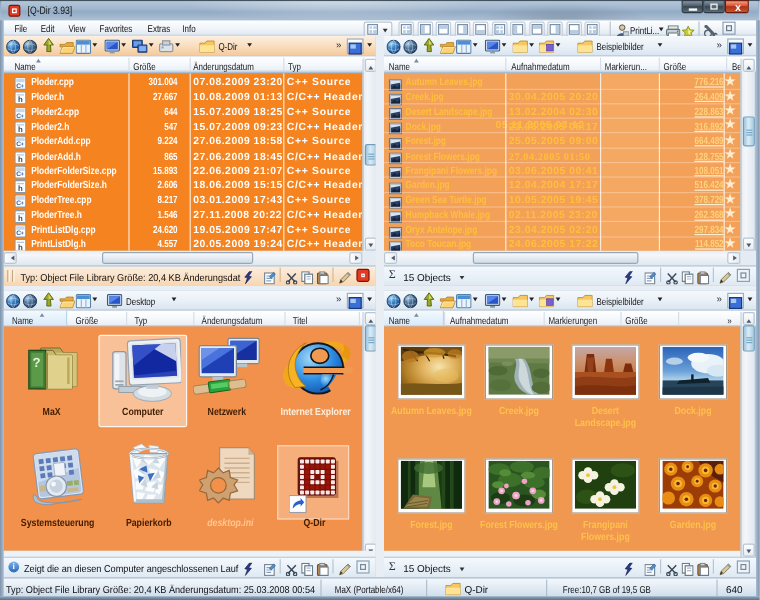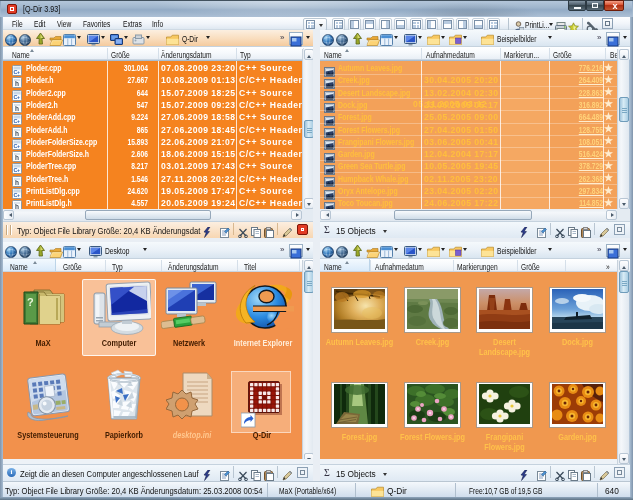--- a/index.html
+++ b/index.html
@@ -579,21 +579,21 @@
         <div class="abs" style="left:284px;top:0px;font-size:10px;color:#ffedcf;">★</div>
       </div>
       <div class="abs" style="left:0;top:62.00px;width:297px;height:12.3px;">
         <div class="abs" style="left:4px;top:1px;width:11px;height:10px;"><svg width="11" height="10" viewBox="0 0 11 10">
             <rect x="0.5" y="0.5" width="10" height="9" fill="#e8eef4" stroke="#68788a"></rect>
             <rect x="1.5" y="1.5" width="8" height="7" fill="#2a3f66"></rect>
             <path d="M1.5 1.5 L9.5 1.5 L9.5 3 L1.5 4.5 Z" fill="#d8e4ee"></path>
             <path d="M1.5 8.5 L4.5 5 L7 7 L9.5 4.5 L9.5 8.5 Z" fill="#16243c"></path>
           </svg></div>
         <div class="abs sxl" style="left:18px;top:1.5px;font-size:8.6px;color:#ffbf3d;white-space:nowrap;">Forest Flowers.jpg</div>
-        <div class="abs" style="left:104px;top:1.5px;font-size:8.6px;color:#ffbf3d;white-space:nowrap;letter-spacing:0.45px;">27.04.2005 01:50</div>
+        <div class="abs" style="left:104px;top:1.5px;font-size:8.6px;color:#ffbf3d;white-space:nowrap;letter-spacing:0.45px;font-family:Liberation Serif, serif;">27.04.2005 01:50</div>
         <div class="abs sxr" style="left:195px;top:1.5px;width:88px;text-align:right;font-size:8.6px;color:#ffd27a;text-decoration:underline;text-decoration-color:#ffeccd;">128.755</div>
         <div class="abs" style="left:284px;top:0px;font-size:10px;color:#ffedcf;">★</div>
       </div>
       <div class="abs" style="left:0;top:74.30px;width:297px;height:12.3px;">
         <div class="abs" style="left:4px;top:1px;width:11px;height:10px;"><svg width="11" height="10" viewBox="0 0 11 10">
             <rect x="0.5" y="0.5" width="10" height="9" fill="#e8eef4" stroke="#68788a"></rect>
             <rect x="1.5" y="1.5" width="8" height="7" fill="#2a3f66"></rect>
             <path d="M1.5 1.5 L9.5 1.5 L9.5 3 L1.5 4.5 Z" fill="#d8e4ee"></path>
             <path d="M1.5 8.5 L4.5 5 L7 7 L9.5 4.5 L9.5 8.5 Z" fill="#16243c"></path>
           </svg></div>

